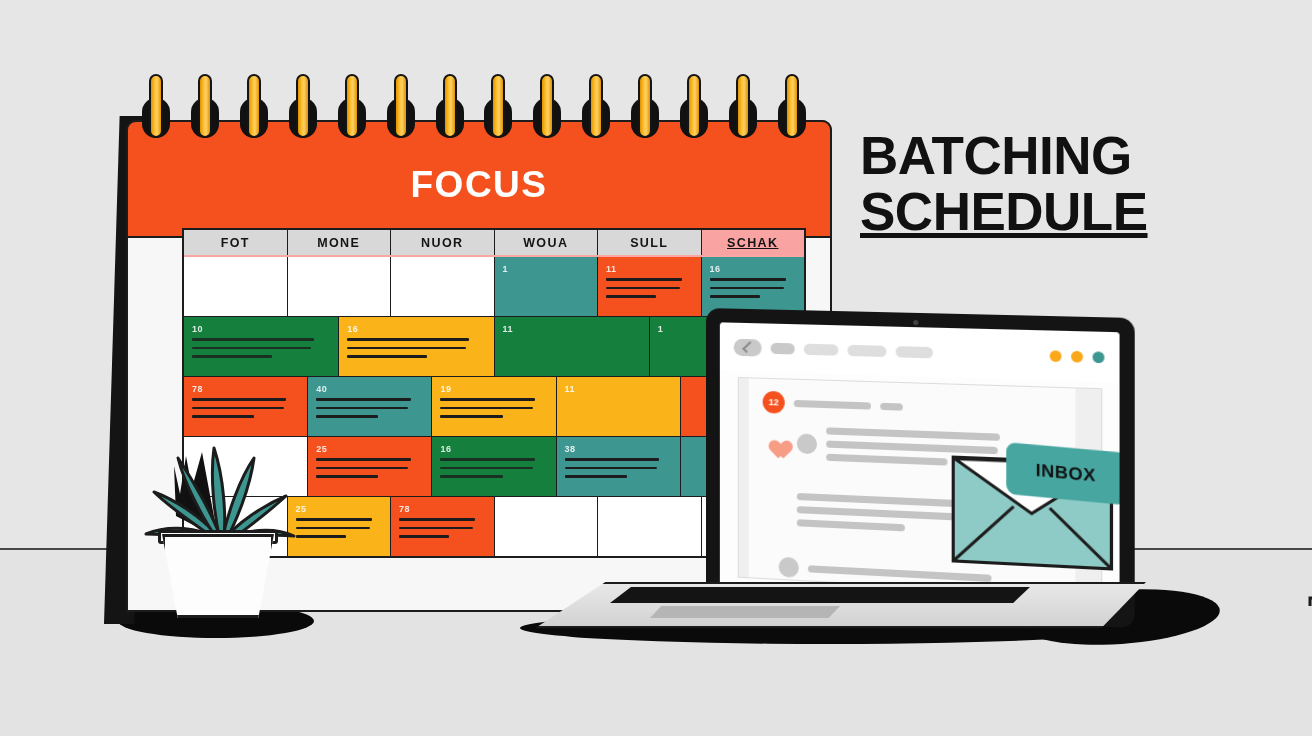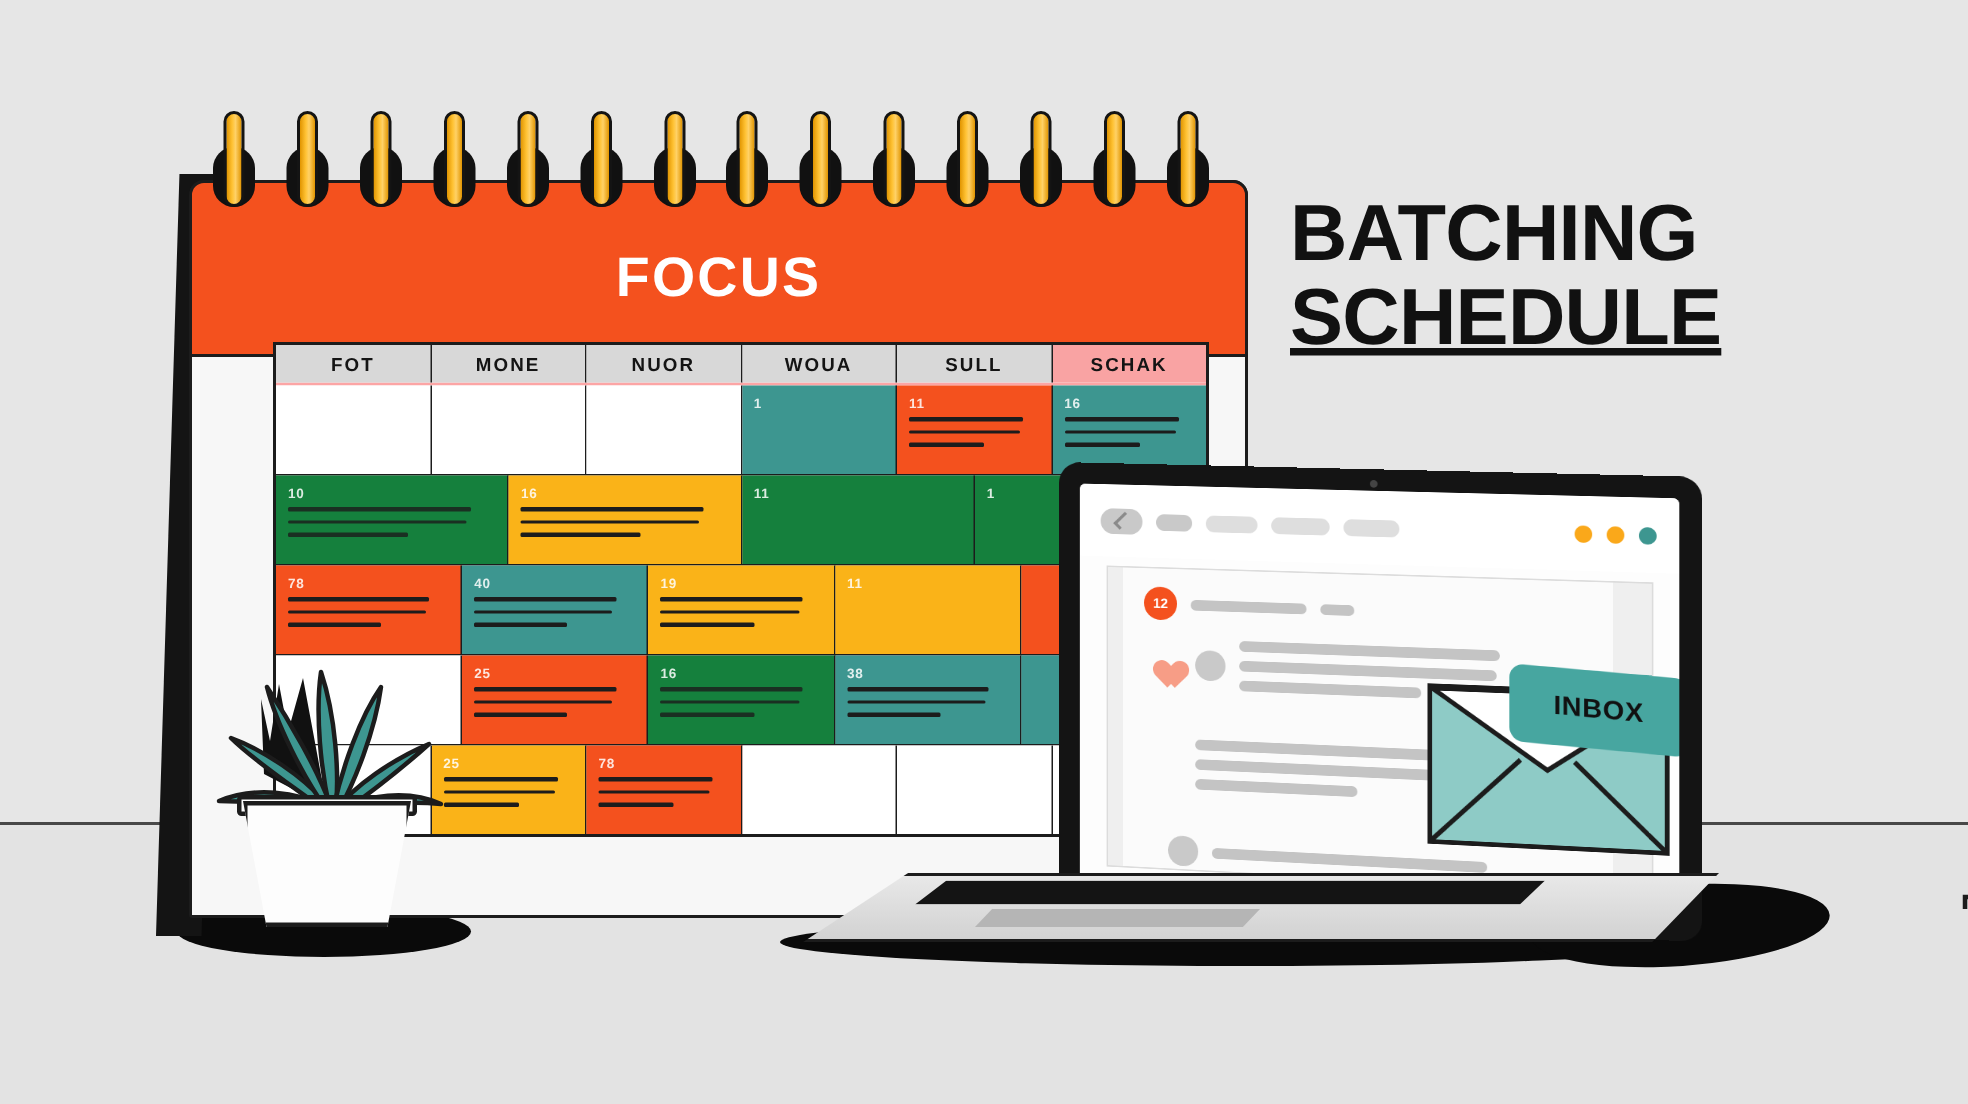--- a/index.html
+++ b/index.html
@@ -74,21 +74,21 @@
     position:absolute; left:78px; top:154px; width:624px; height:330px;
     border:2px solid #1C1C1C; background:#FFFFFF;
     display:flex; flex-direction:column;
   }
   .grid-head{ display:flex; height:27px; border-bottom:2px solid #fca5a5; }
   .grid-head .hcell{
     flex:1 1 0; border-right:1px solid #1C1C1C;
     background:#D8D8D8; display:flex; align-items:center; justify-content:center;
     font-size:12.5px; font-weight:700; letter-spacing:1.4px; color:#141414;
   }
-  .grid-head .hcell:last-child{ border-right:none; }
+  .grid-head .hcell:last-child{ border-right:none;text-decoration:underline; }
   .grid-head .hcell.accent{ background:#F9A3A3; }
 
   .grid-row{ display:flex; flex:1 1 0; border-bottom:1px solid #1C1C1C; }
   .grid-row:last-child{ border-bottom:none; }
   .cell{
     flex:1 1 0; border-right:1px solid #1C1C1C; position:relative;
     padding:7px 8px 0 8px; overflow:hidden;
   }
   .cell:last-child{ border-right:none; }
   .cell .daynum{

